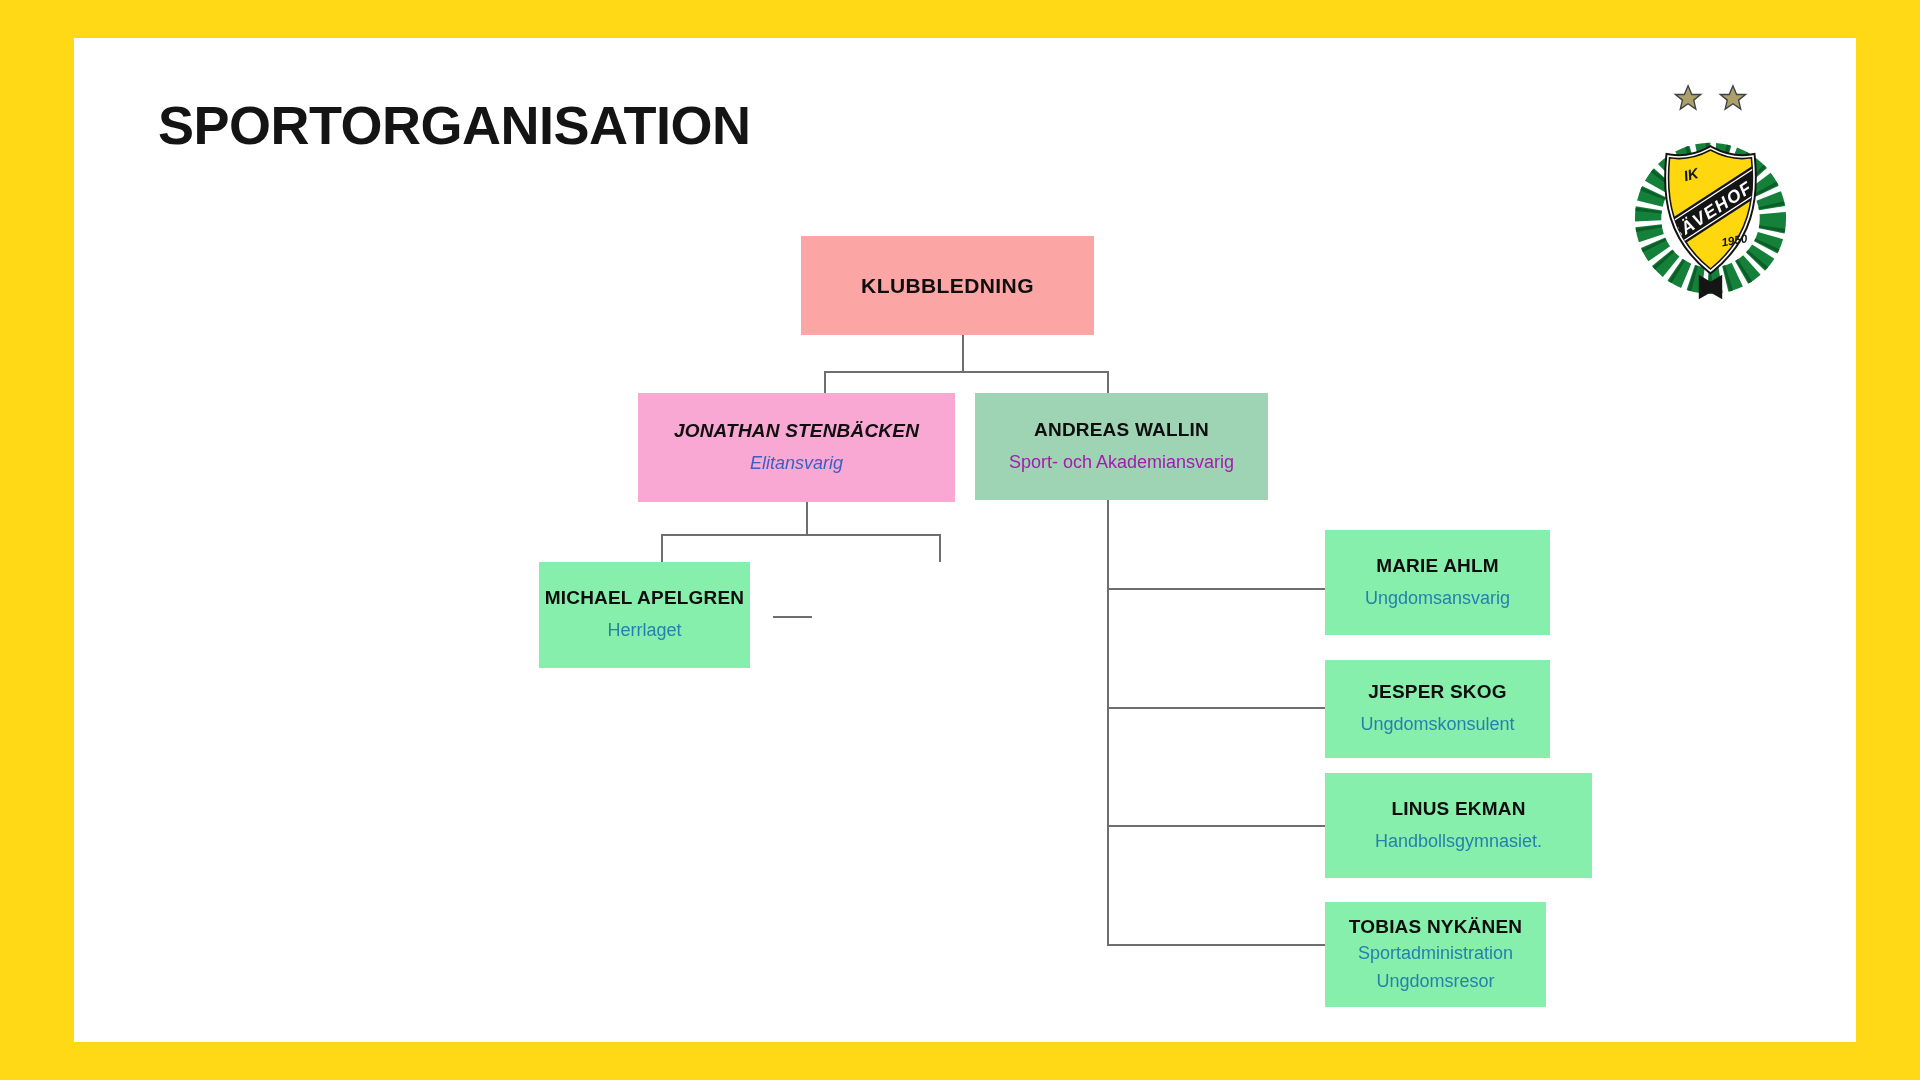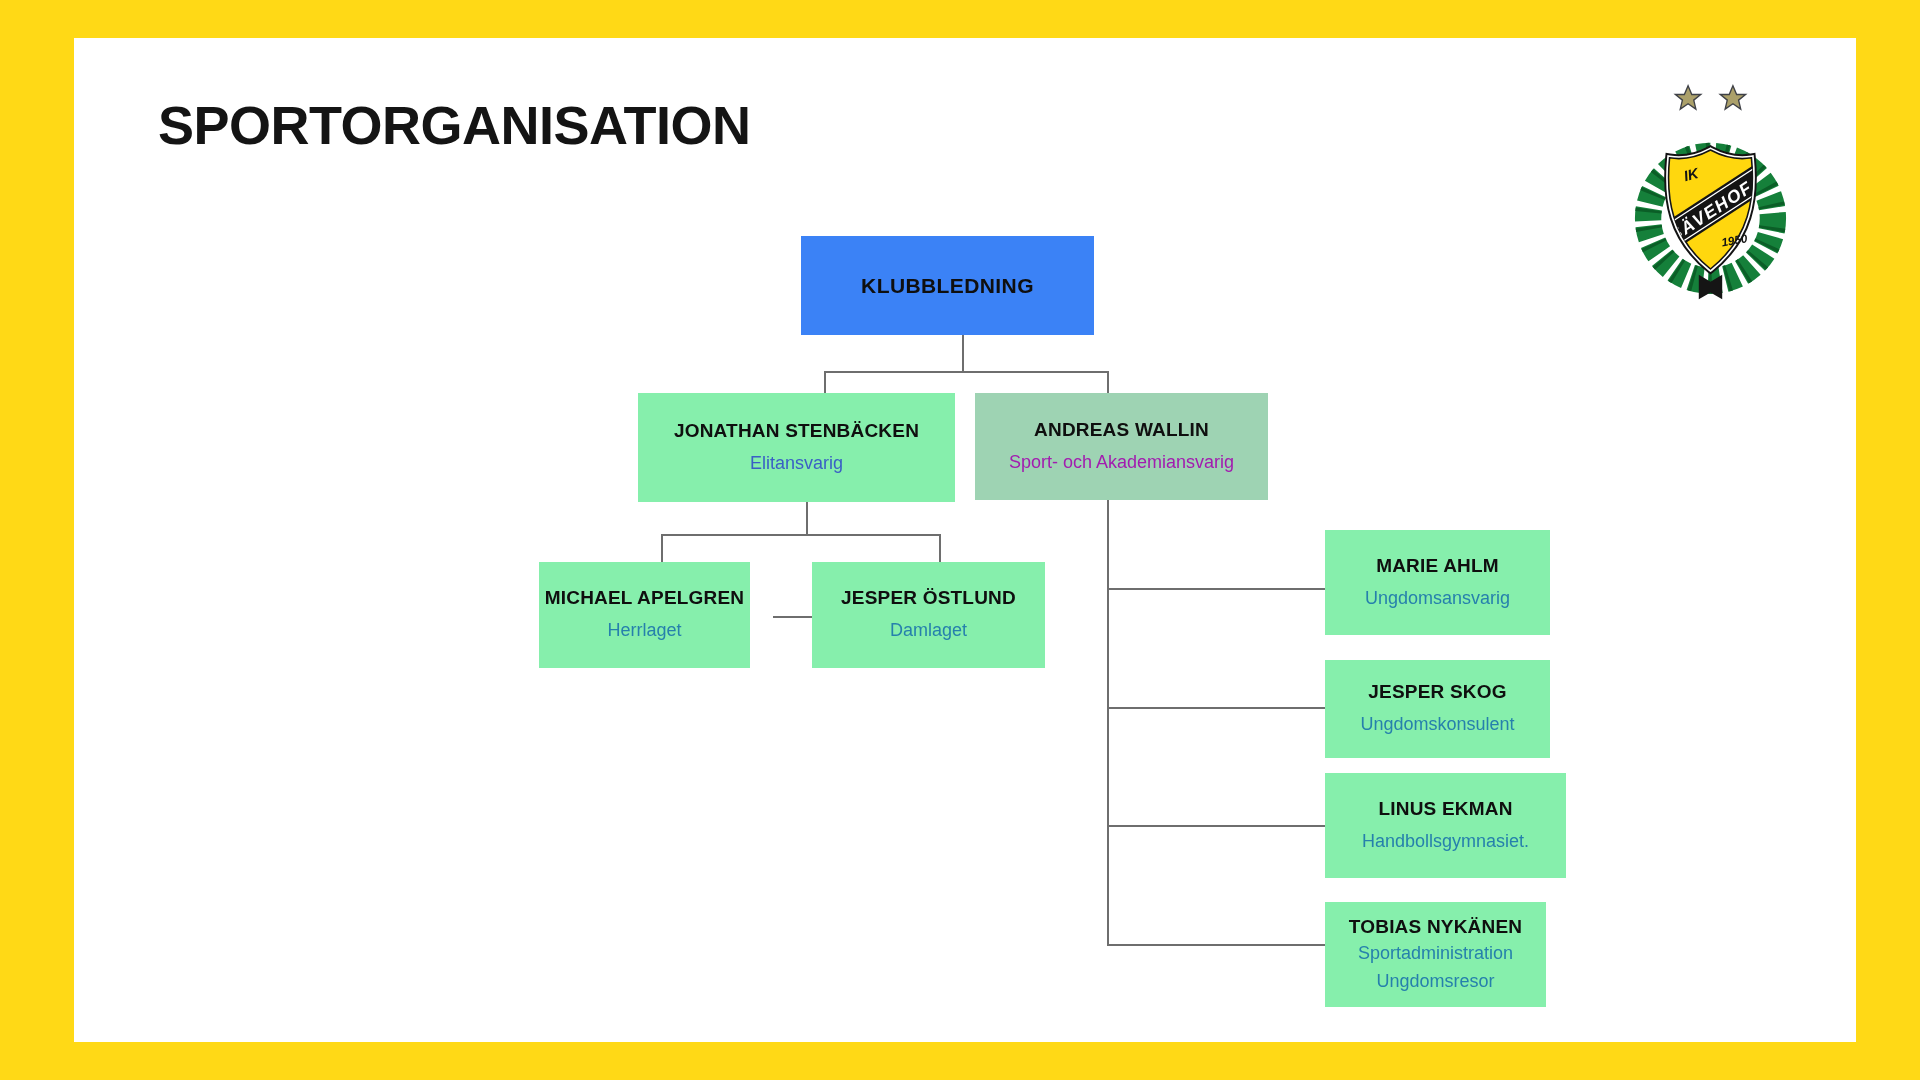--- a/index.html
+++ b/index.html
@@ -18,22 +18,22 @@
 
   
   .node {
     position:absolute; display:flex; flex-direction:column;
     align-items:center; justify-content:center; gap:8px; text-align:center;
   }
   .node-name { font-size:19px; font-weight:bold; color:#0f0f0f; letter-spacing:.2px; }
   .node-role { font-size:18px; line-height:26px; }
   .node--root .node-name { font-size:21px; letter-spacing:.4px; }
 
-  .fill-purple     { background:#3b82f6; }
-  .fill-periwinkle { background:#86efac; }
+  .fill-purple     { background:#fca5a5; }
+  .fill-periwinkle { background:#f9a8d4;font-style:italic; }
   .fill-green      { background:#9ED3B3; }
   .fill-blue       { background:#86efac; }
 
   .role-blue   { color:#3A5FC5; }
   .role-green  { color:#a21caf; }
   .role-steel  { color:#2680AC; }
 
   
   .hline, .vline { position:absolute; background:#6E6E6E; }
   .hline { height:2px; }
@@ -77,36 +77,32 @@
   <div class="node fill-green" style="left:901px;top:355px;width:293px;height:107px;">
     <div class="node-name">ANDREAS WALLIN</div>
     <div class="node-role role-green">Sport- och Akademiansvarig</div>
   </div>
 
   <div class="node fill-blue" style="left:465px;top:524px;width:211px;height:106px;">
     <div class="node-name">MICHAEL APELGREN</div>
     <div class="node-role role-steel">Herrlaget</div>
   </div>
 
-  <div class="node fill-blue" style="left:738px;top:524px;width:233px;height:106px;">
-    <div class="node-name">JESPER ÖSTLUND</div>
-    <div class="node-role role-steel">Damlaget</div>
-  </div>
 
   <div class="node fill-blue" style="left:1251px;top:492px;width:225px;height:105px;">
     <div class="node-name">MARIE AHLM</div>
     <div class="node-role role-steel">Ungdomsansvarig</div>
   </div>
 
   <div class="node fill-blue" style="left:1251px;top:622px;width:225px;height:98px;">
     <div class="node-name">JESPER SKOG</div>
     <div class="node-role role-steel">Ungdomskonsulent</div>
   </div>
 
-  <div class="node fill-blue" style="left:1251px;top:735px;width:241px;height:105px;">
+  <div class="node fill-blue" style="left:1251px;top:735px;width:267px;height:105px;">
     <div class="node-name">LINUS EKMAN</div>
     <div class="node-role role-steel">Handbollsgymnasiet.</div>
   </div>
 
   <div class="node fill-blue" style="left:1251px;top:864px;width:221px;height:105px;gap:2px;">
     <div class="node-name">TOBIAS NYKÄNEN</div>
     <div class="node-role role-steel">Sportadministration</div>
     <div class="node-role role-steel">Ungdomsresor</div>
   </div>
 

